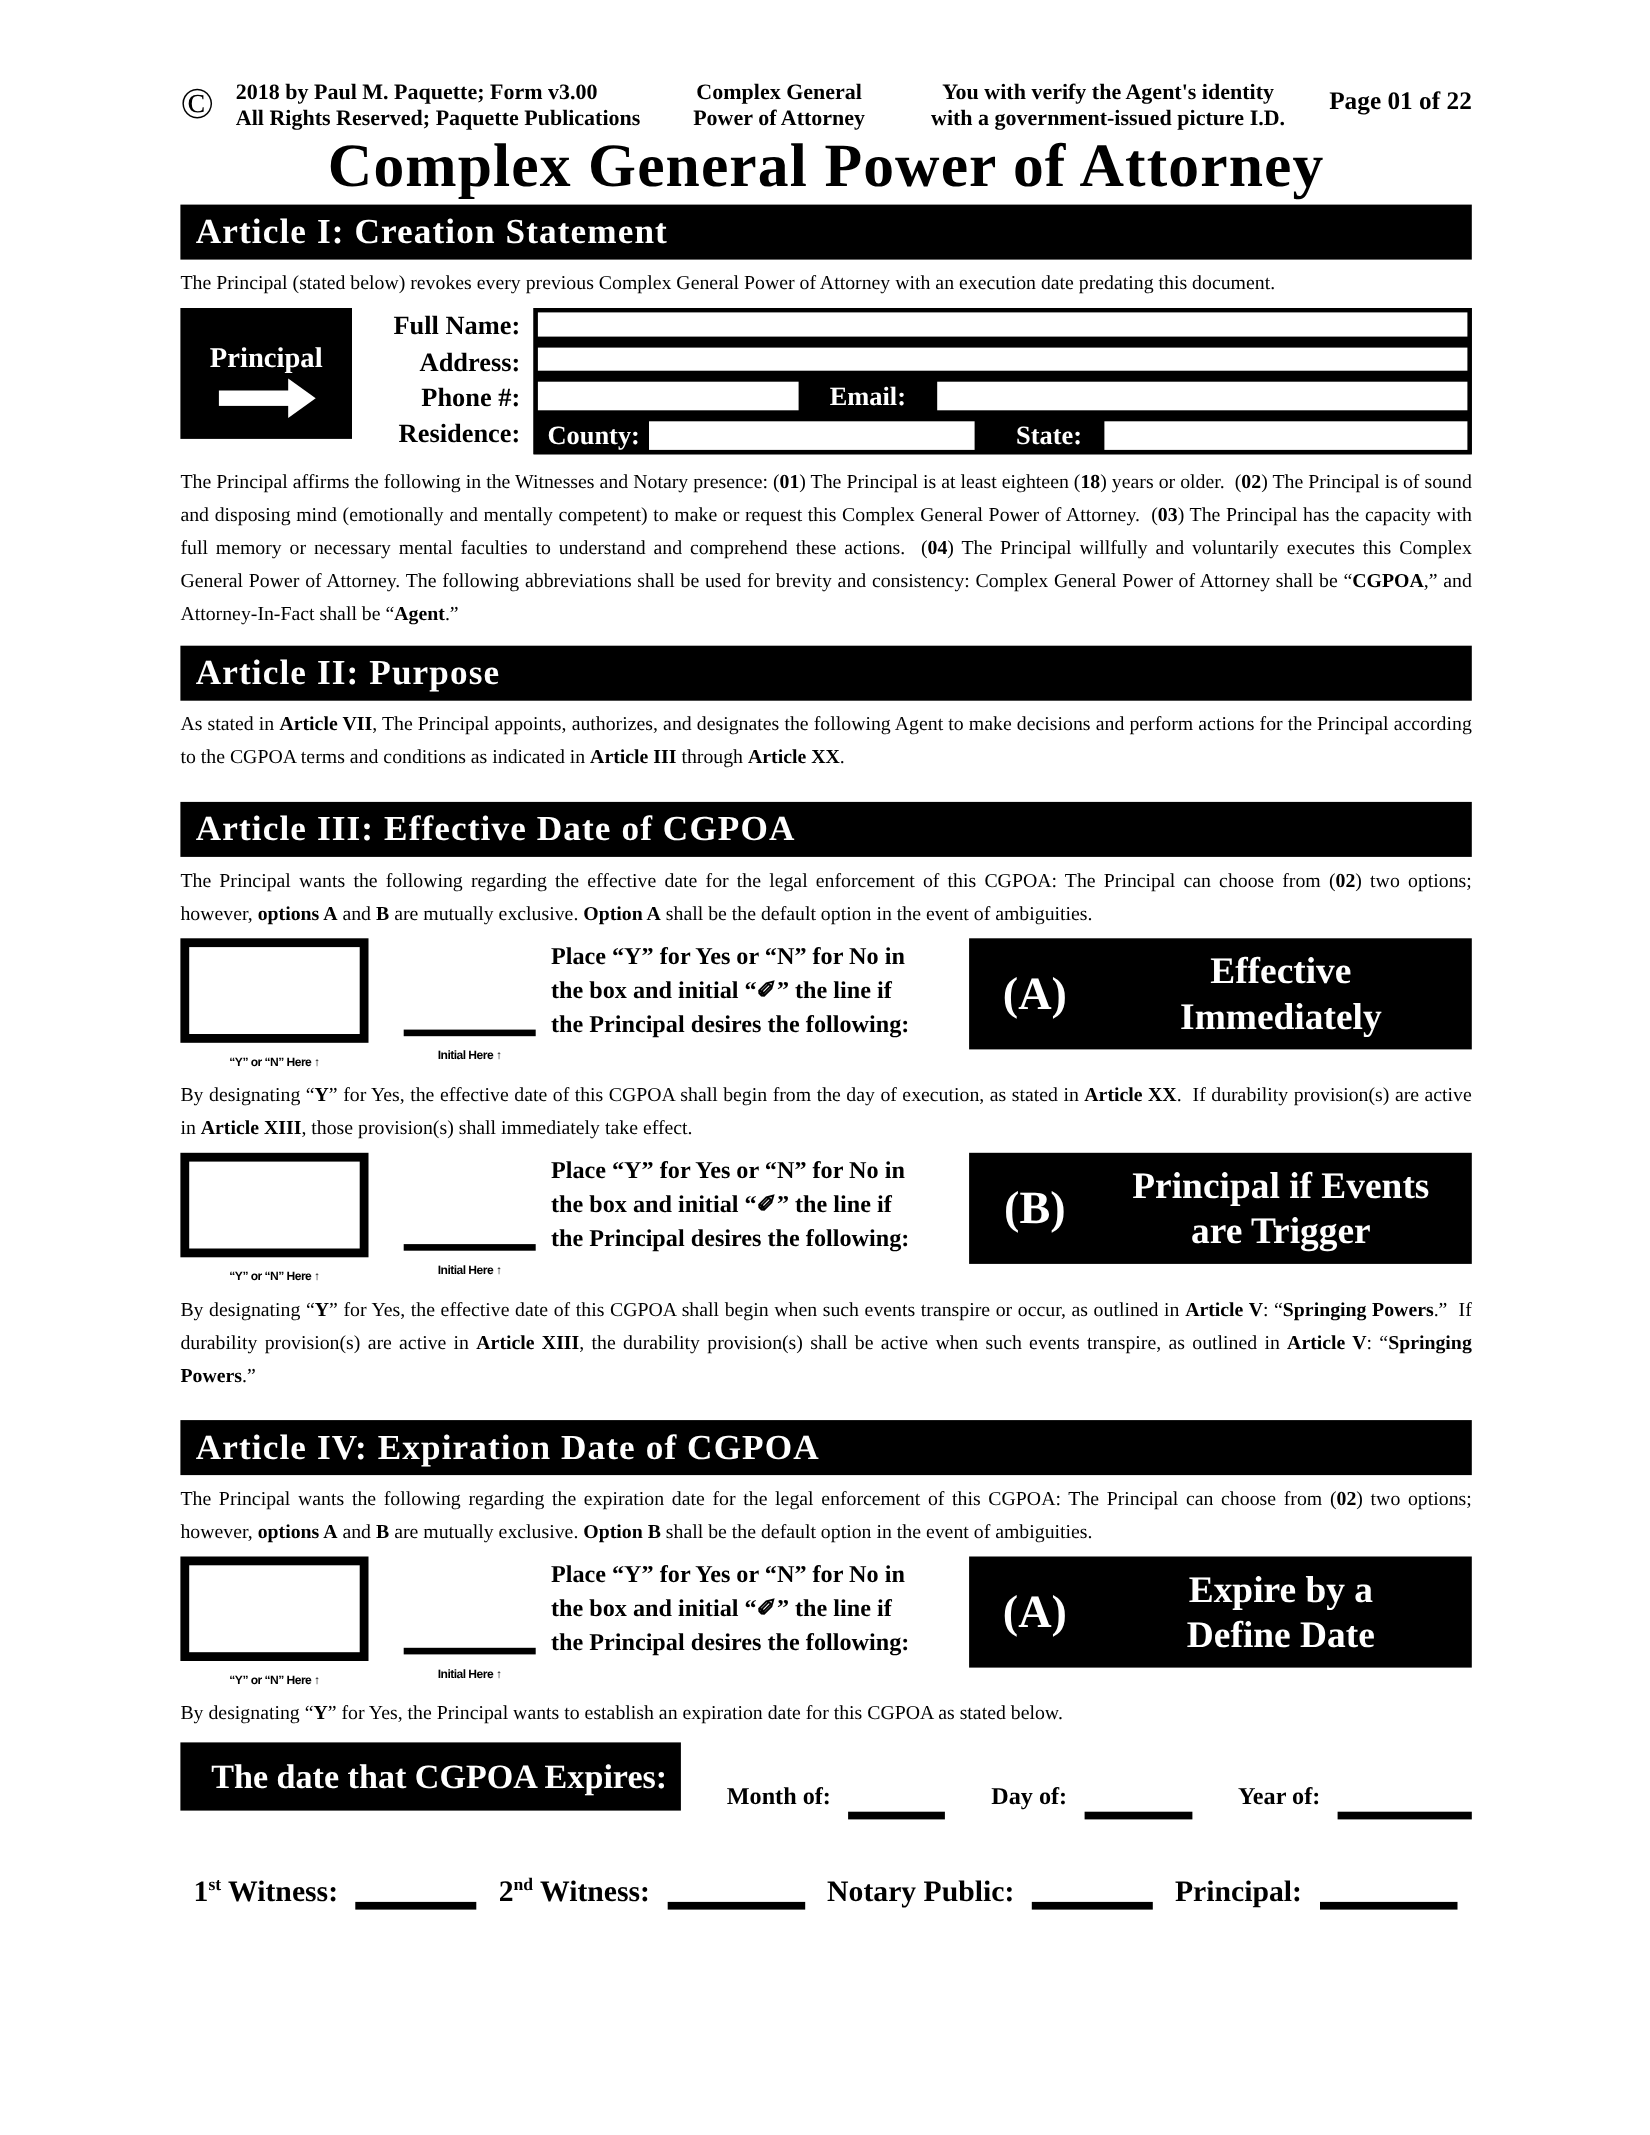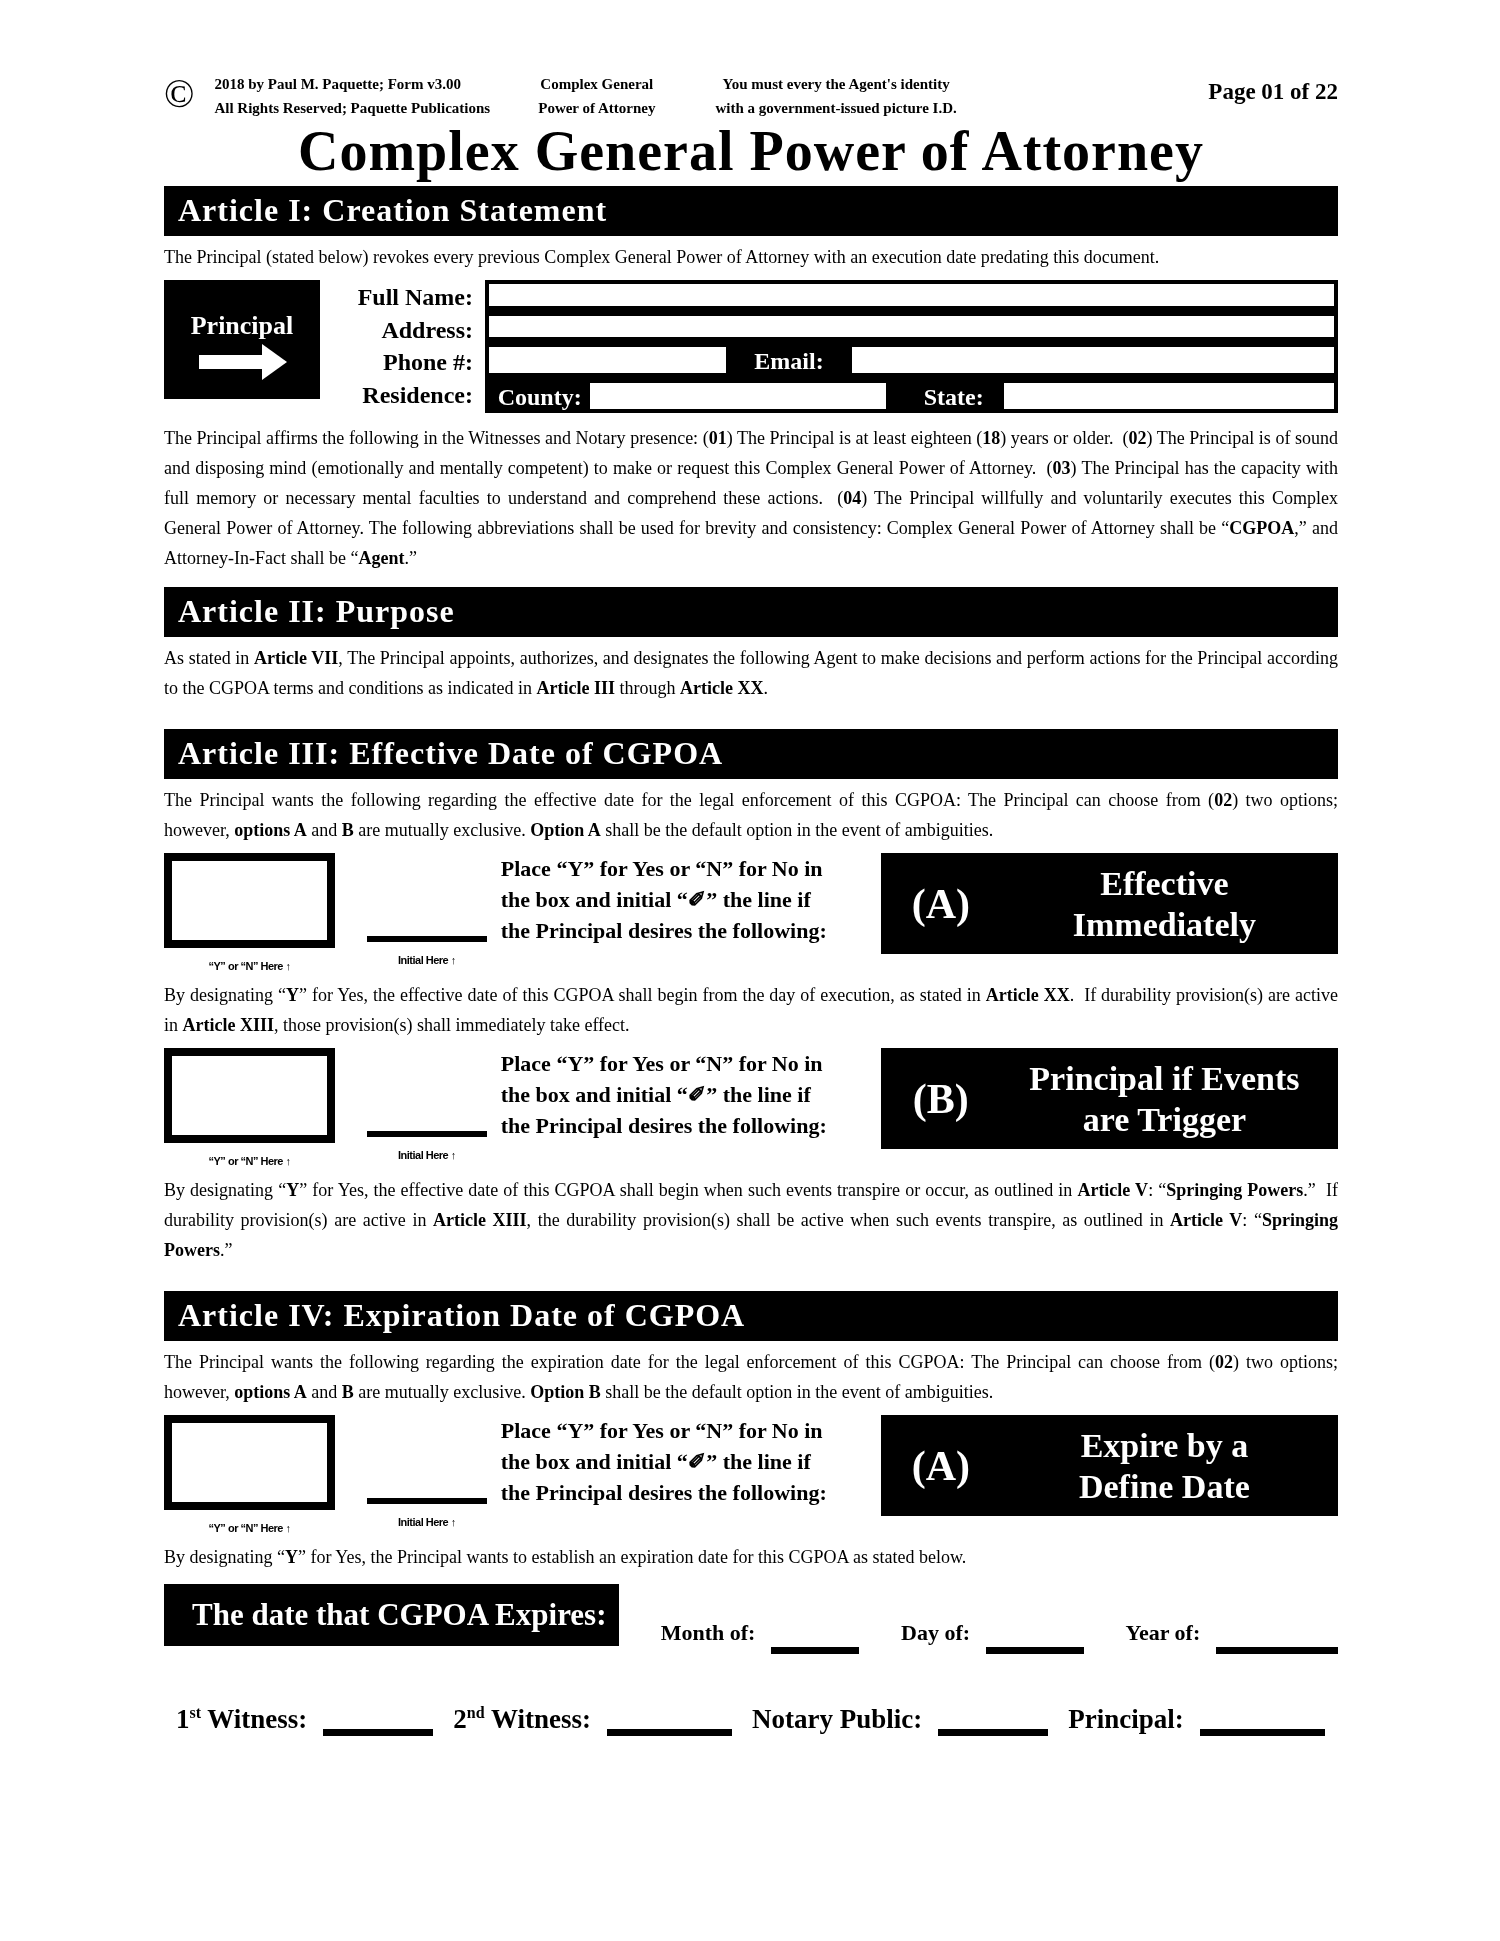--- a/index.html
+++ b/index.html
@@ -6,21 +6,21 @@
   html,body { background:#fff; }
   .page {
     width:1500px; height:1941px; position:relative;
     background:#fff; color:#000;
     font-family:"Liberation Serif","DejaVu Serif",serif;
     padding:72px 162px 0 164px;
   }
   
   .doc-header { display:flex; align-items:flex-start; }
   .hdr-copy { font-size:40px; line-height:44px; margin-right:20px; }
-  .hdr-block { font-weight:bold; font-size:15px; line-height:24px; white-space:nowrap; }
+  .hdr-block { font-weight:bold; font-size:20px; line-height:24px; white-space:nowrap; }
   .hdr-block.center { text-align:center; }
   .hdr-pub { margin-right:48px; }
   .hdr-doc { margin-right:60px; }
   .hdr-verify { margin-right:28px; }
   .hdr-page { font-weight:bold; font-size:23px; line-height:24px; margin-top:8px; margin-left:auto; white-space:nowrap; }
   
   .doc-title { text-align:center; font-size:56px; line-height:58px; font-weight:bold; letter-spacing:1px; margin-top:2px; }
   
   .bar {
     background:#000; color:#fff; font-weight:bold; font-size:32px;
@@ -105,21 +105,21 @@
     <div class="hdr-copy">©</div>
     <div class="hdr-block hdr-pub">
       <div>2018 by Paul M. Paquette; Form v3.00</div>
       <div>All Rights Reserved; Paquette Publications</div>
     </div>
     <div class="hdr-block center hdr-doc">
       <div>Complex General</div>
       <div>Power of Attorney</div>
     </div>
     <div class="hdr-block center hdr-verify">
-      <div>You must every the Agent's identity</div>
+      <div>You with verify the Agent's identity</div>
       <div>with a government-issued picture I.D.</div>
     </div>
     <div class="hdr-page">Page 01 of 22</div>
   </header>
 
   <h1 class="doc-title">Complex General Power of Attorney</h1>
 
   <div class="bar mt6">Article I: Creation Statement</div>
   <p class="body mt6">The Principal (stated below) revokes every previous Complex General Power of Attorney with an execution date predating this document.</p>
 

